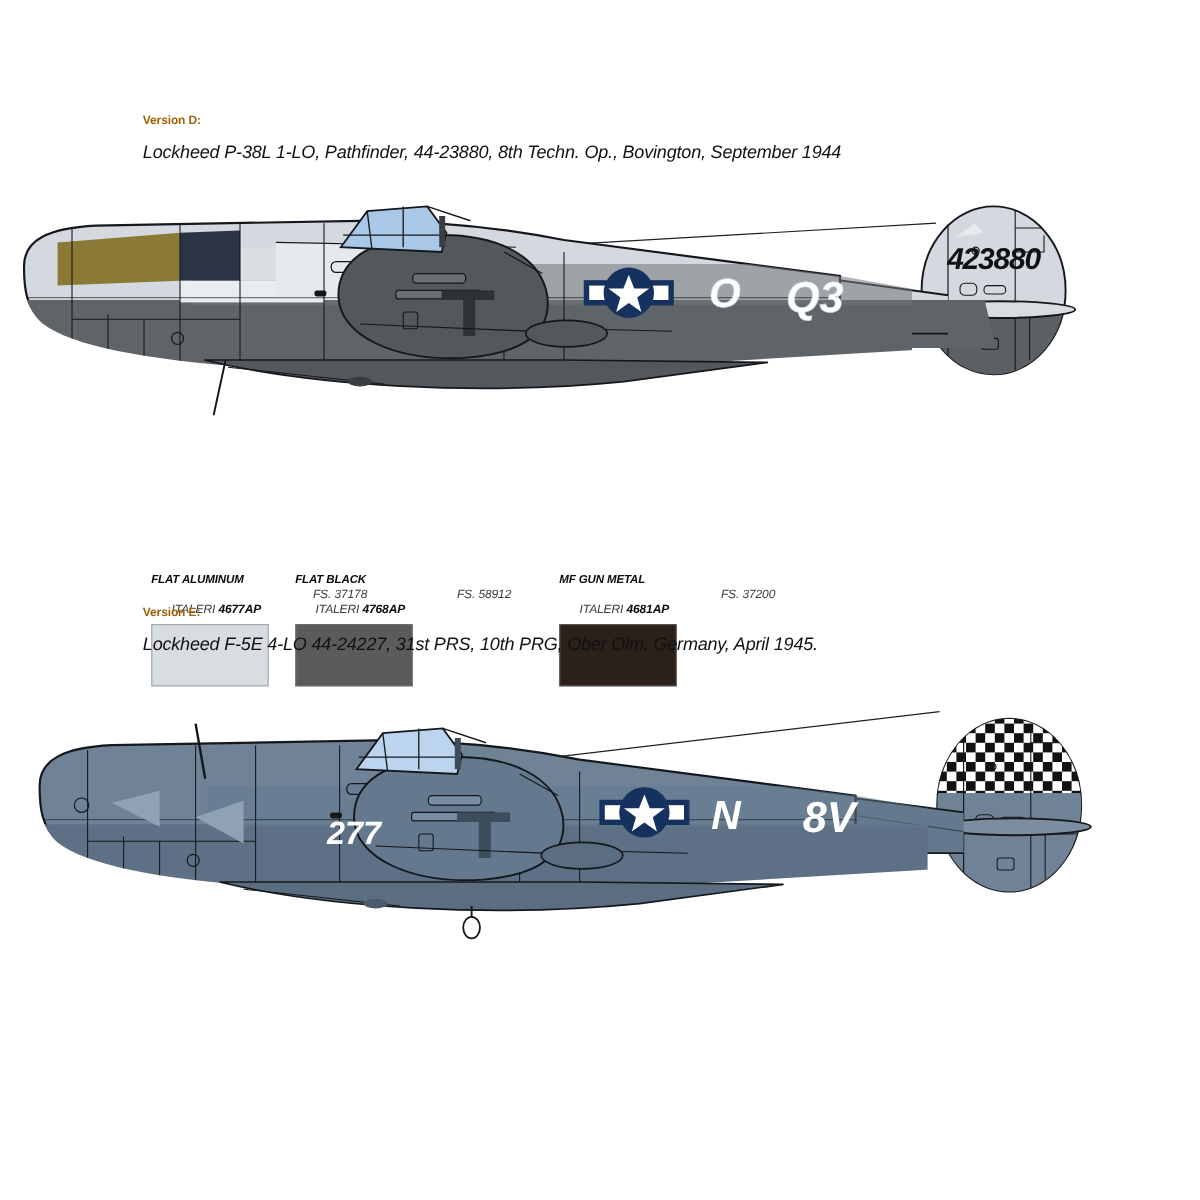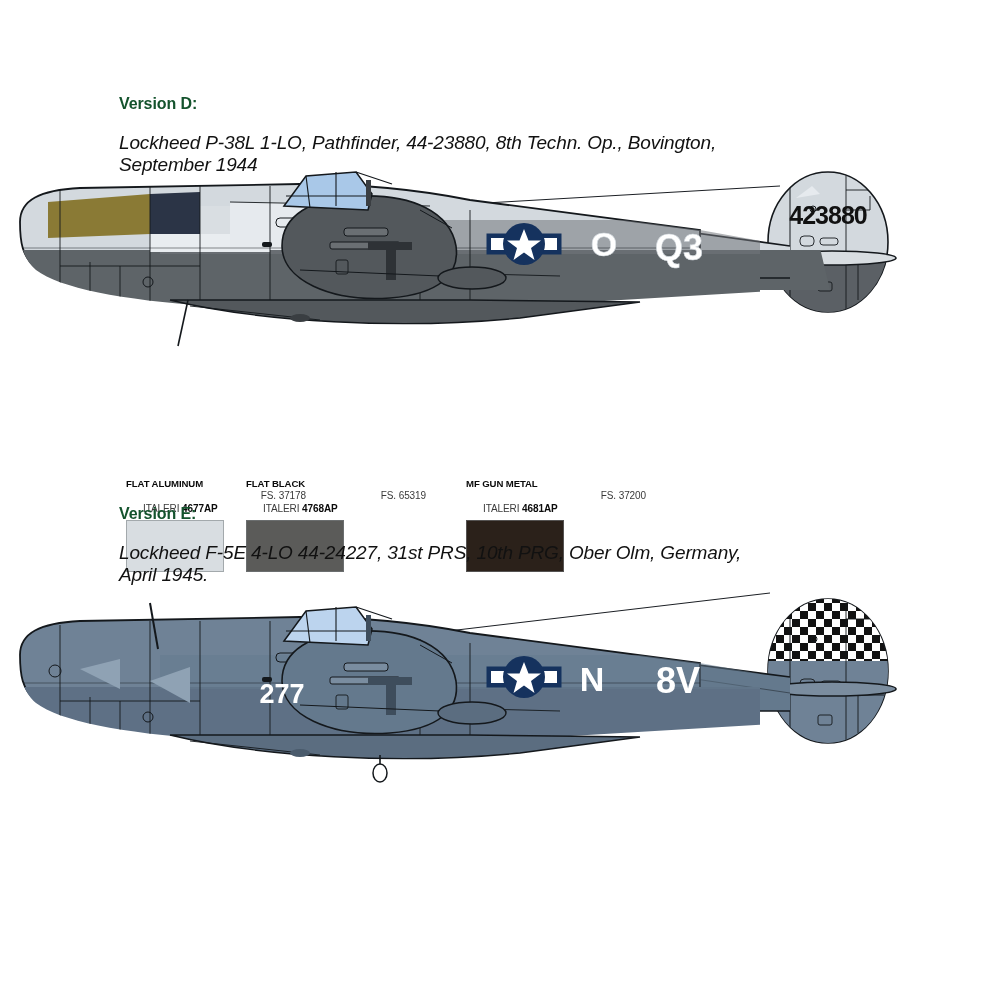--- a/index.html
+++ b/index.html
@@ -22,50 +22,51 @@
 
   
   .version-block { position: absolute; left: 0; width: 1000px; }
   #version-d-block { top: 95px; }
   #version-e-block { top: 505px; }
 
   .version-title {
     position: absolute;
     left: 119px;
     top: 0;
-    font-size: 16px;
+    font-size: 10px;
     font-weight: bold;
-    color: #14532d;
+    color: #a16207;
     letter-spacing: -0.1px;
   }
   .version-caption {
     position: absolute;
     left: 119px;
-    top: 37px;
+    top: 22px;
     width: 640px;
-    font-size: 19px;
+    font-size: 15px;
     font-style: italic;
     color: #111111;
     line-height: 22px;
     letter-spacing: -0.15px;
   }
 
   
   .plane-stage {
     position: absolute;
     left: 0;
     width: 884px;
     height: 230px;
+    font-style: italic;
   }
   #plane-d { top: 55px; }
-  #plane-e { top: 58px; }
+  #plane-e { top: 58px; padding-left: 13px; }
   .plane-svg { display: block; width: 1000px; height: 230px; }
 
   
-  .paint-row { position: absolute; left: 0; width: 1000px; height: 110px; }
+  .paint-row { position: absolute; left: 0; width: 1000px; height: 110px; font-style: italic; }
   #paints-d { top: 383px; }
 
   .paint-item { position: absolute; top: 0; width: 180px; }
   .paint-name {
     font-size: 9.6px;
     font-weight: bold;
     color: #0a0a0a;
     letter-spacing: -0.1px;
     white-space: nowrap;
     line-height: 12px;
@@ -239,21 +240,21 @@
 
       <div class="paint-item" style="left:126px">
         <div class="paint-name">FLAT ALUMINUM</div>
         <div class="paint-fs">FS. 37178</div>
         <div class="paint-code"><span>ITALERI</span> <b>4677AP</b></div>
         <div class="paint-chip" style="background:#d8dde1"></div>
       </div>
 
       <div class="paint-item" style="left:246px">
         <div class="paint-name">FLAT BLACK</div>
-        <div class="paint-fs">FS. 65319</div>
+        <div class="paint-fs">FS. 58912</div>
         <div class="paint-code"><span>ITALERI</span> <b>4768AP</b></div>
         <div class="paint-chip" style="background:#5b5b59"></div>
       </div>
 
 
       <div class="paint-item" style="left:466px">
         <div class="paint-name">MF GUN METAL</div>
         <div class="paint-fs">FS. 37200</div>
         <div class="paint-code"><span>ITALERI</span> <b>4681AP</b></div>
         <div class="paint-chip" style="background:#2b211a"></div>

